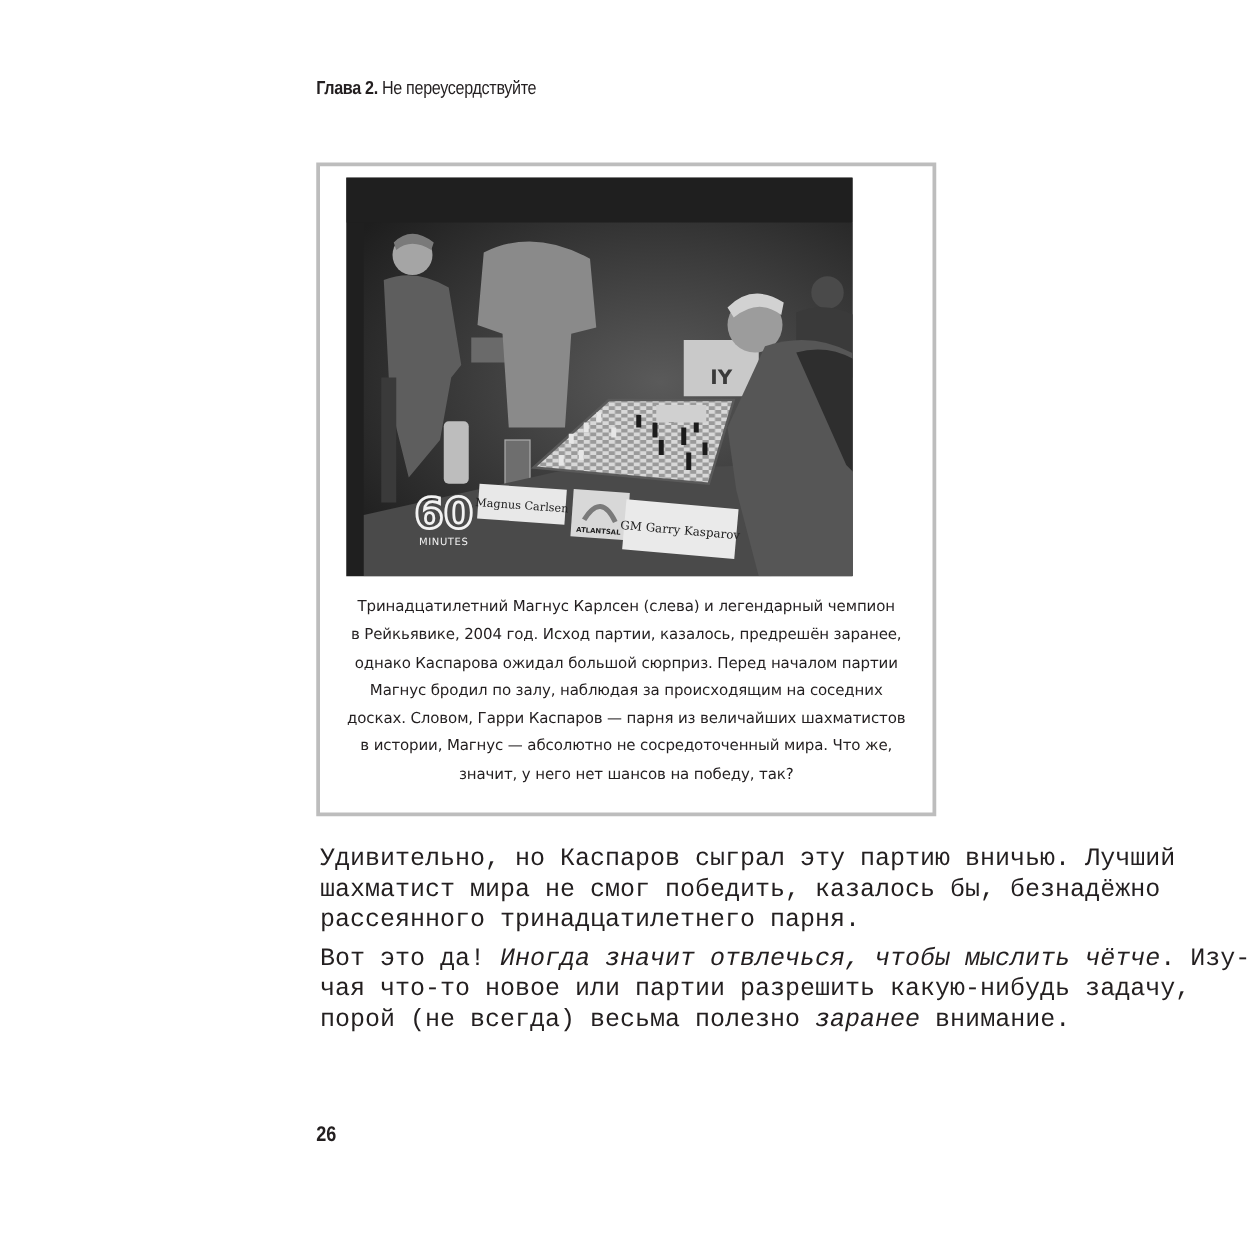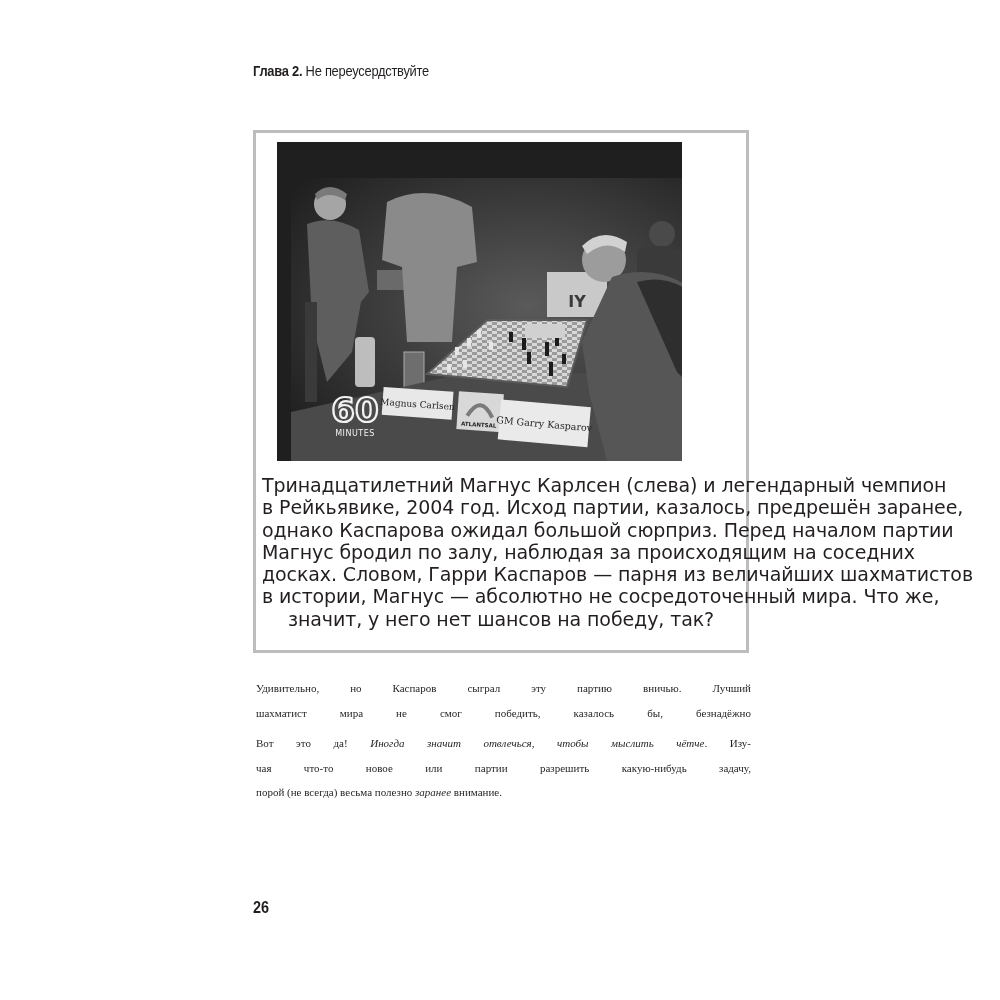--- a/index.html
+++ b/index.html
@@ -14,27 +14,27 @@
     position: absolute; left: 253px; top: 130px; width: 490px; height: 517px;
     border: 3px solid #bdbdbd; background: #fff;
   }
   .photo {
     position: absolute; left: 21px; top: 9px; width: 405px; height: 319px;
     background: #1f1f1f; overflow: hidden;
   }
   .photo svg { display: block; }
   .caption {
     position: absolute; left: 6px; top: 341px; width: 478px;
-    font-family: "DejaVu Sans", sans-serif; font-size: 19px; line-height: 22.3px;
+    font-family: "DejaVu Sans", sans-serif; font-size: 12px; line-height: 22.3px;
     text-align: center; color: #231f20; letter-spacing: -0.1px;
   }
   .caption .line { display: block; white-space: nowrap; }
   .body-text {
     position: absolute; left: 256px; top: 676px; width: 495px;
-    font-family: Liberation Serif, serif; font-size: 11px; line-height: 24.5px; color: #231f20;
+    font-family: Liberation Mono, monospace; font-size: 20px; line-height: 24.5px; color: #231f20;
   }
   .body-text p { margin: 0 0 6px 0; }
   .body-text .line { display: block; white-space: nowrap; text-align-last: justify; }
   .body-text .line.last { text-align-last: left; }
   .body-text em { font-style: italic; }
   .page-number {
     position: absolute; left: 253px; top: 898px;
     font-family: "Liberation Sans", sans-serif; font-weight: bold; font-size: 17px;
     transform: scaleX(0.85); transform-origin: left top; color: #231f20;
   }
@@ -140,20 +140,21 @@
     <span class="line">досках. Словом, Гарри Каспаров — парня из величайших шахматистов</span>
     <span class="line">в истории, Магнус — абсолютно не сосредоточенный мира. Что же,</span>
     <span class="line">значит, у него нет шансов на победу, так?</span>
   </div>
 </div>
 
 <div class="body-text">
   <p>
     <span class="line">Удивительно, но Каспаров сыграл эту партию вничью. Лучший</span>
     <span class="line">шахматист мира не смог победить, казалось бы, безнадёжно</span>
+    <span class="line last">рассеянного тринадцатилетнего парня.</span>
   </p>
   <p>
     <span class="line"><span>Вот это да! </span><em>Иногда значит отвлечься, чтобы мыслить чётче</em><span>. Изу-</span></span>
     <span class="line">чая что-то новое или партии разрешить какую-нибудь задачу,</span>
     <span class="line last"><span>порой (не всегда) весьма полезно </span><em>заранее</em><span> внимание.</span></span>
   </p>
 </div>
 
 <div class="page-number">26</div>
 

